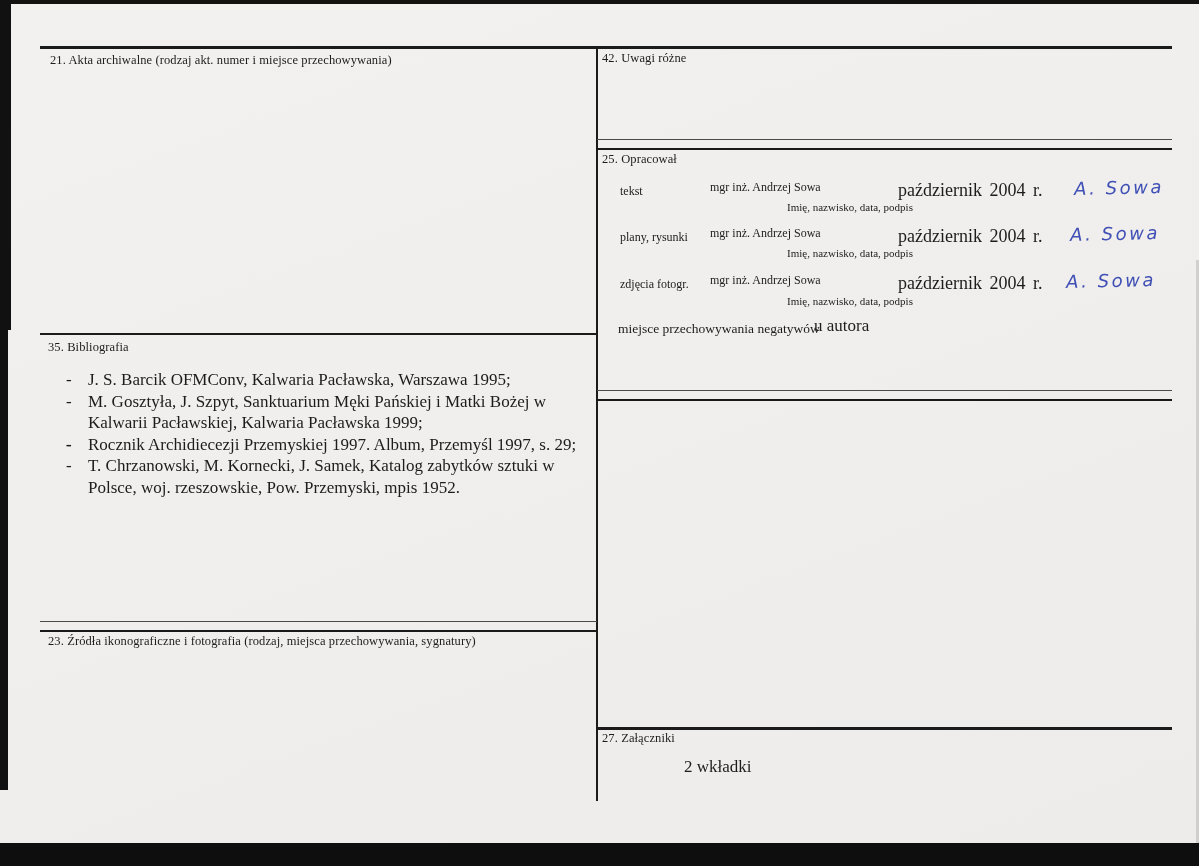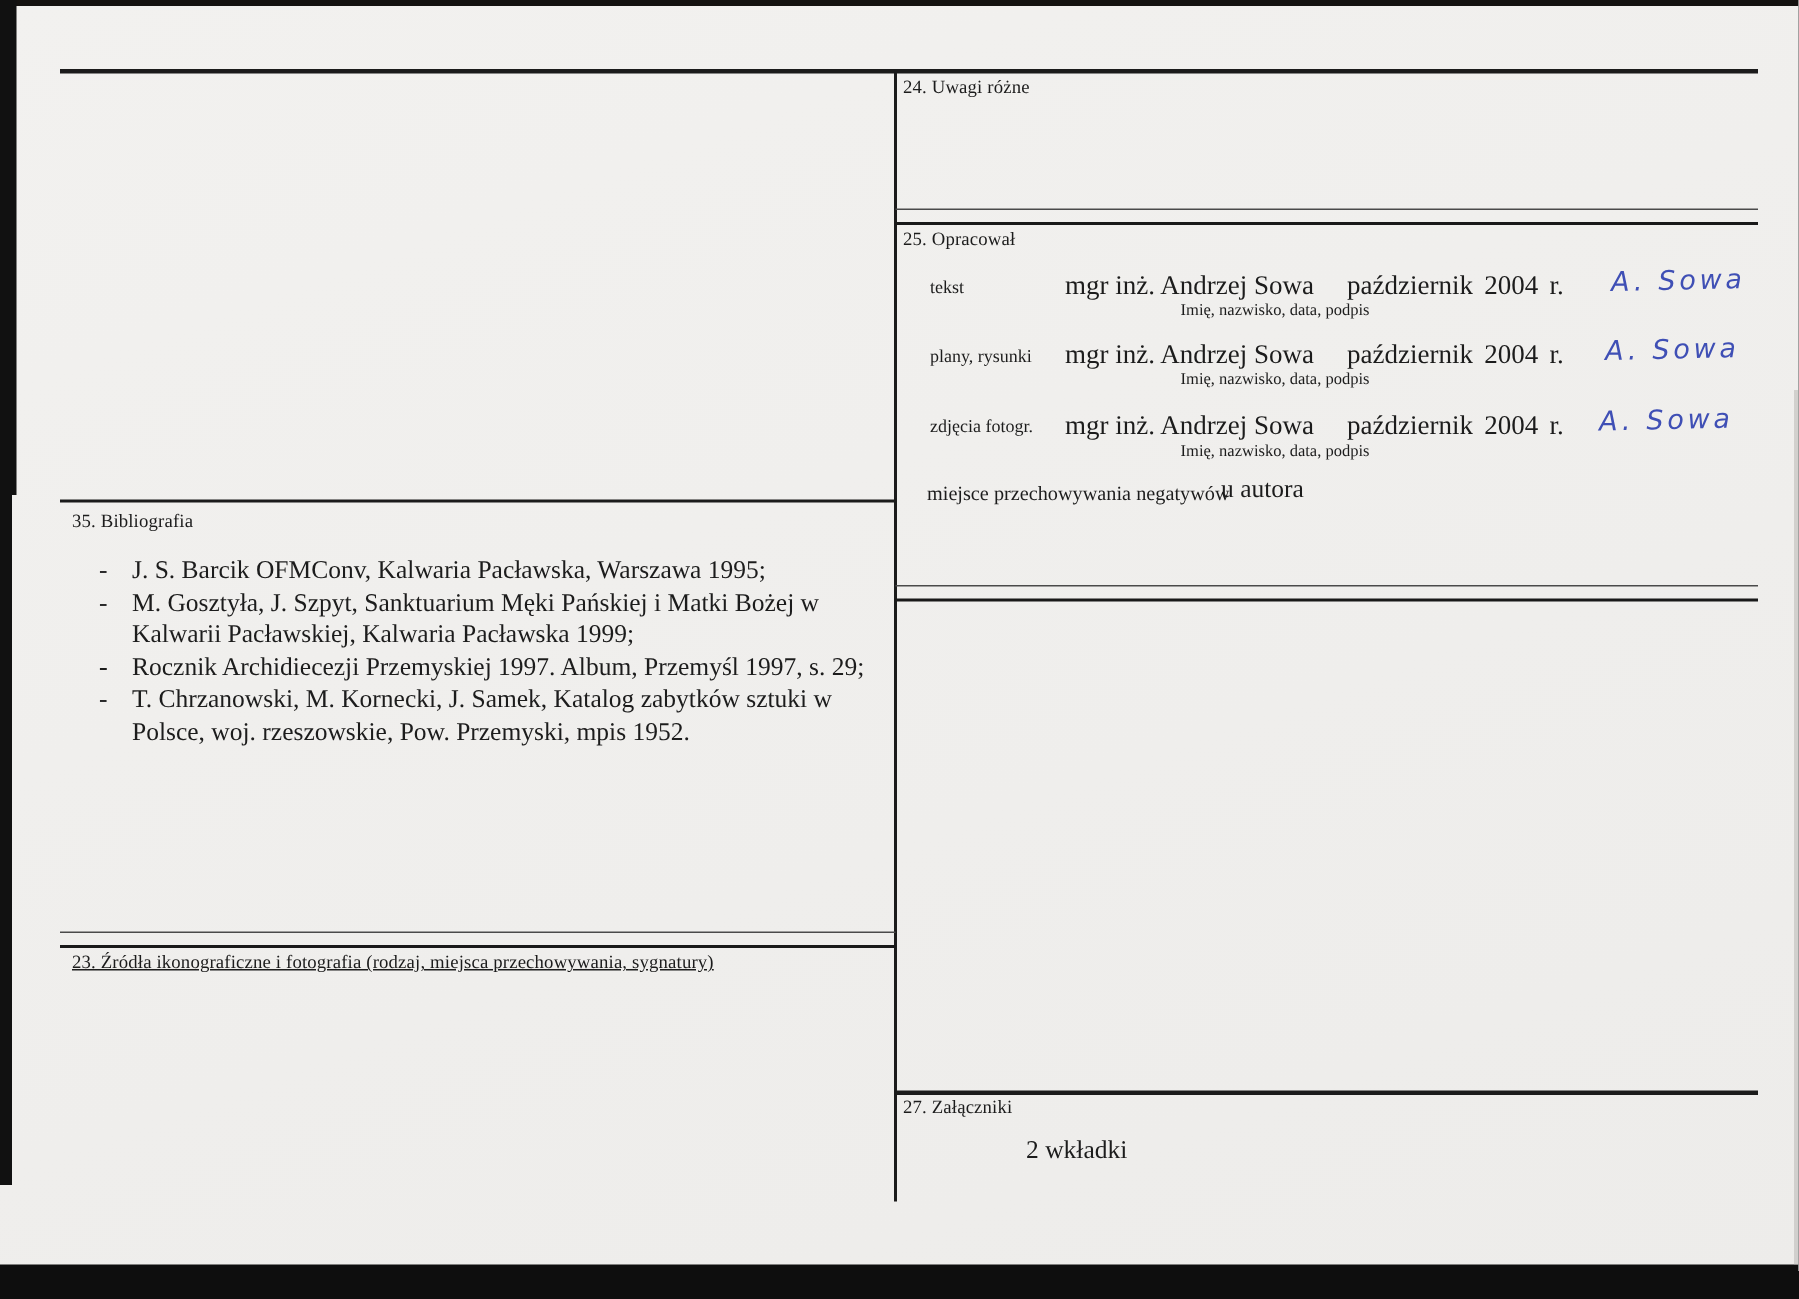--- a/index.html
+++ b/index.html
@@ -19,21 +19,21 @@
   .hline{position:absolute;background:#1b1b1b;height:2px;}
   .hline.thick{height:3px;}
   .dline{position:absolute;height:8px;border-top:1px solid #4a4a4a;border-bottom:2px solid #191919;}
   .vline{position:absolute;background:#1b1b1b;width:2px;}
   
   .sec-header{position:absolute;font-size:12.5px;letter-spacing:.1px;white-space:nowrap;}
   .bib{position:absolute;left:48px;top:369px;width:549px;font-size:17px;line-height:21.5px;}
   .bib-item{position:relative;padding-left:40px;}
   .bib-dash{position:absolute;left:18px;}
   .credit-label{position:absolute;font-size:12px;white-space:nowrap;}
-  .credit-name{position:absolute;font-size:18px;white-space:nowrap;}
+  .credit-name{position:absolute;font-size:12px;white-space:nowrap;}
   .credit-date{position:absolute;font-size:18px;white-space:nowrap;word-spacing:3px;}
   .credit-caption{position:absolute;left:690px;width:320px;text-align:center;font-size:11px;white-space:nowrap;}
   .signature{
     position:absolute;font-family:"DejaVu Sans",sans-serif;font-style:italic;
     font-size:18px;letter-spacing:2.5px;white-space:nowrap;
     transform:rotate(-1.2deg);
   }
   .neg-label{position:absolute;left:618px;top:321px;font-size:13.5px;white-space:nowrap;}
   .neg-value{position:absolute;left:814px;top:316px;font-size:17px;white-space:nowrap;}
   .copyright{position:absolute;left:620px;top:367px;width:500px;font-size:13px;font-weight:bold;white-space:nowrap;}
@@ -51,23 +51,24 @@
   <div class="edge-right edge" style="background:#b9b8b4;"></div>
 
   <div class="hline thick" style="left:40px;top:46px;width:1132px;"></div>
   <div class="vline" style="left:596px;top:46px;height:755px;"></div>
   <div class="hline" style="left:40px;top:333px;width:557px;"></div>
   <div class="dline" style="left:40px;top:621px;width:557px;"></div>
   <div class="dline" style="left:597px;top:139px;width:575px;"></div>
   <div class="dline" style="left:597px;top:390px;width:575px;"></div>
   <div class="hline thick" style="left:597px;top:727px;width:575px;"></div>
 
+  <div class="sec-header" style="left:50px;top:53px;">21. Akta archiwalne (rodzaj akt. numer i miejsce przechowywania)</div>
   <div class="sec-header" style="left:48px;top:340px;">35. Bibliografia</div>
-  <div class="sec-header" style="left:48px;top:634px;text-decoration:underline;">23. Źródła ikonograficzne i fotografia (rodzaj, miejsca przechowywania, sygnatury)</div>
-  <div class="sec-header" style="left:602px;top:51px;">24. Uwagi różne</div>
+  <div class="sec-header" style="left:48px;top:634px;">23. Źródła ikonograficzne i fotografia (rodzaj, miejsca przechowywania, sygnatury)</div>
+  <div class="sec-header" style="left:602px;top:51px;">42. Uwagi różne</div>
   <div class="sec-header" style="left:602px;top:152px;">25. Opracował</div>
   <div class="sec-header" style="left:602px;top:731px;">27. Załączniki</div>
 
   <div class="bib">
     <div class="bib-item">
       <span class="bib-dash">-</span>
       <span>J. S. Barcik OFMConv, Kalwaria Pacławska, Warszawa 1995;</span>
     </div>
     <div class="bib-item">
       <span class="bib-dash">-</span>

